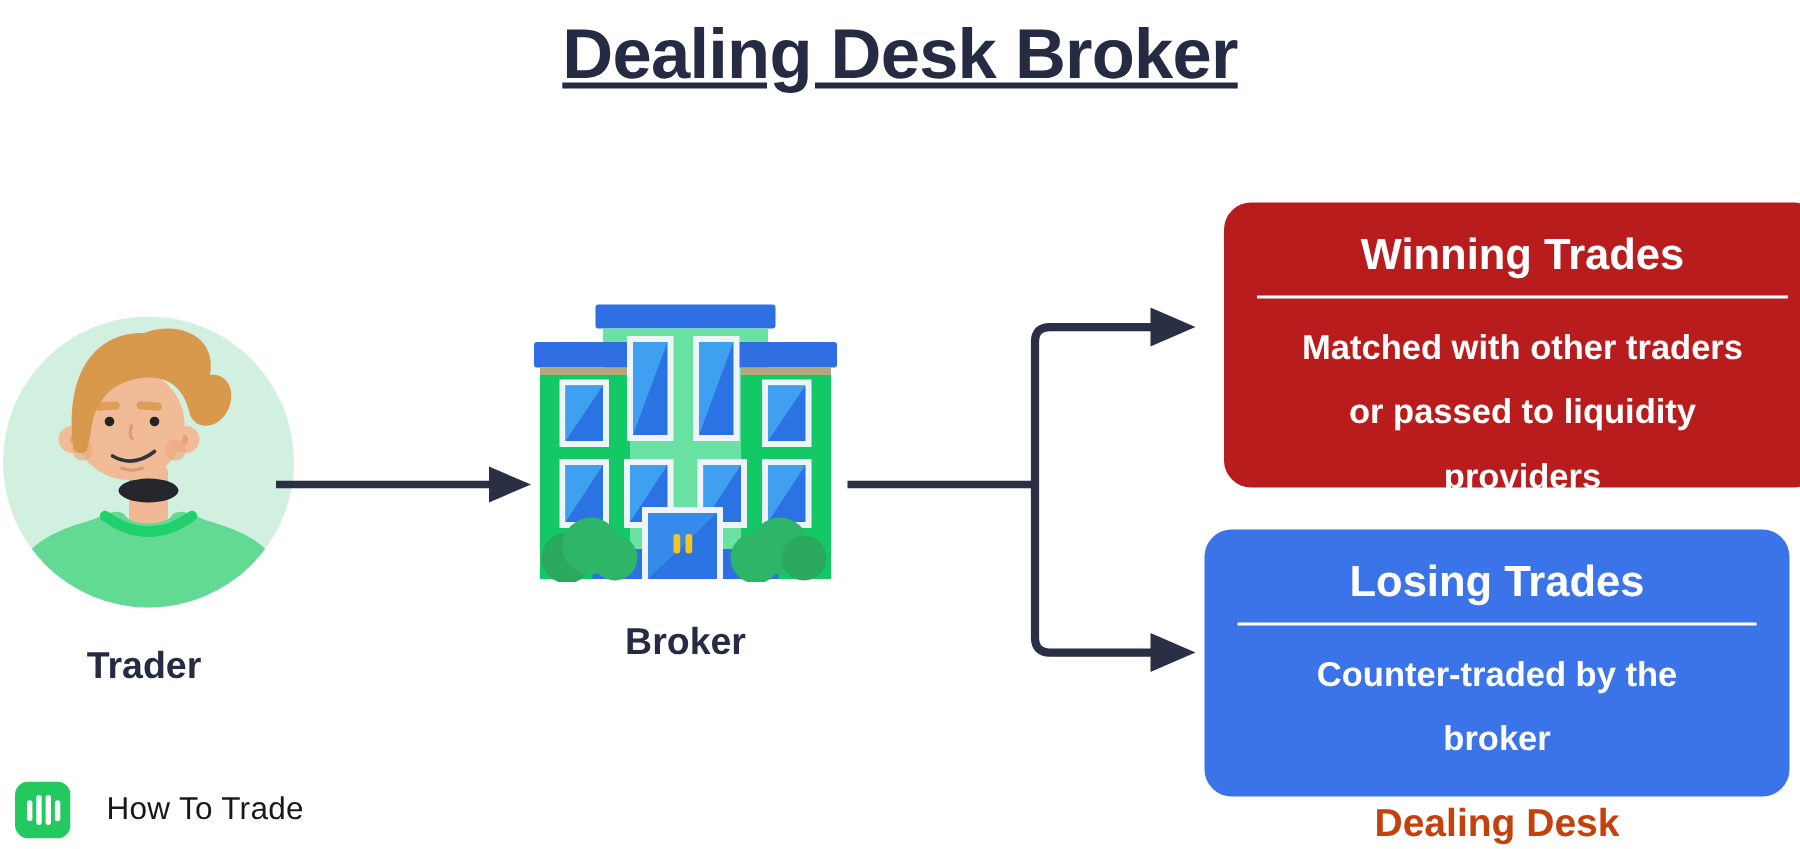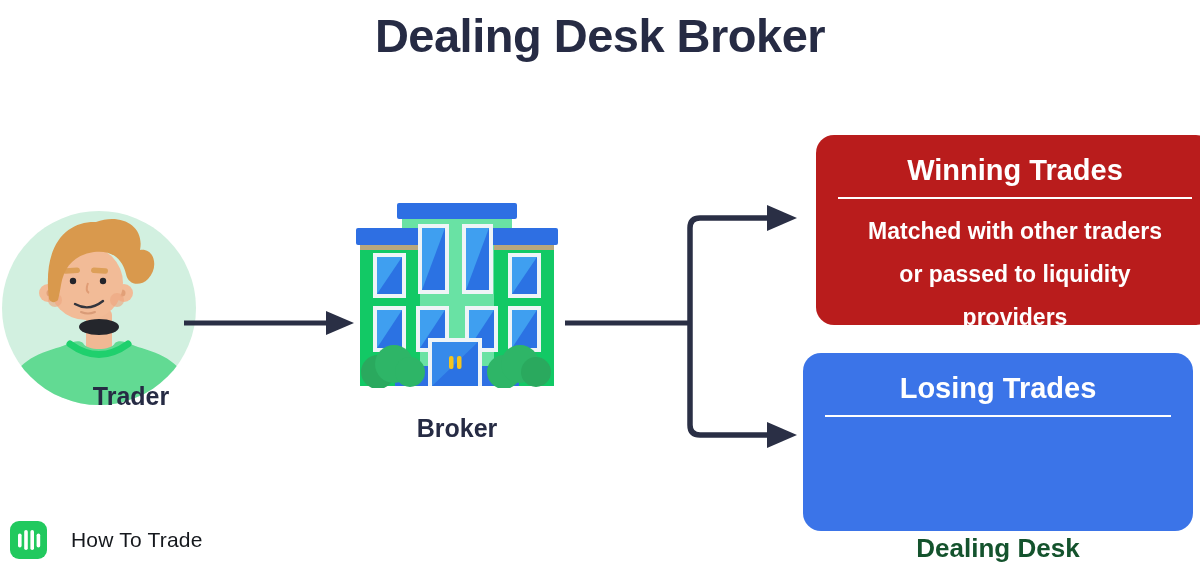--- a/index.html
+++ b/index.html
@@ -6,48 +6,48 @@
   body{
     width:1200px;height:566px;background:#ffffff;
     font-family:"Liberation Sans","DejaVu Sans",sans-serif;
     position:relative;overflow:hidden;color:#262b44;
   }
   .abs{position:absolute;}
   
   .page-title{
     left:0;top:6px;width:1200px;text-align:center;
     font-size:47px;font-weight:800;letter-spacing:-0.5px;
-    color:#262b44;line-height:60px;margin:0;
+    color:#262b44;line-height:60px;margin:0;text-decoration:underline;
   }
   
   .node-label{
     font-size:25px;font-weight:700;color:#262b44;text-align:center;
   }
-  .trader-label{left:0;top:382px;width:192px;padding-left:35px;}
+  .trader-label{left:0;top:430px;width:192px;}
   .broker-label{left:356px;top:414px;width:202px;}
   
   .outcome-box{
     border-radius:18px;color:#ffffff;text-align:center;
     box-sizing:border-box;
   }
   .winning-box{left:816px;top:135px;width:398px;height:190px;background:#b91c1c;}
   .losing-box{left:803px;top:353px;width:390px;height:178px;background:#3b74e8;}
   .box-title{
     font-size:29px;font-weight:800;margin-top:18px;line-height:34px;
   }
   .box-divider{
     height:2px;background:#ffffff;border:none;margin:10px 22px 0 22px;
   }
   .box-body{
     font-size:23px;font-weight:600;line-height:43px;margin-top:11px;
     white-space:pre-line;padding:0 20px;
   }
   .dealing-desk-label{
     left:803px;top:533px;width:390px;text-align:center;
-    font-size:26px;font-weight:700;color:#14532d;
+    font-size:26px;font-weight:700;color:#c2410c;
   }
   
   .brand{
     left:10px;top:521px;display:flex;align-items:center;gap:24px;
   }
   .brand-name{
     font-size:21px;font-weight:500;color:#15181d;letter-spacing:0.2px;
   }
   svg{display:block;}
 </style>
@@ -174,20 +174,22 @@
   <div class="box-title">Winning Trades</div>
   <hr class="box-divider">
   <div class="box-body">Matched with other traders
 or passed to liquidity
 providers</div>
 </div>
 
 <div class="abs outcome-box losing-box">
   <div class="box-title">Losing Trades</div>
   <hr class="box-divider">
+  <div class="box-body">Counter-traded by the
+broker</div>
 </div>
 
 <div class="abs dealing-desk-label">Dealing Desk</div>
 
 <div class="abs brand">
   <svg width="37" height="38" viewBox="0 0 37 38" aria-hidden="true">
     <rect x="0" y="0" width="37" height="38" rx="9" fill="#21c95e"></rect>
     <rect x="8" y="12.5" width="3.6" height="14" rx="1.8" fill="#ffffff"></rect>
     <rect x="14.2" y="9" width="3.6" height="20" rx="1.8" fill="#ffffff"></rect>
     <rect x="20.4" y="9" width="3.6" height="20" rx="1.8" fill="#ffffff"></rect>

